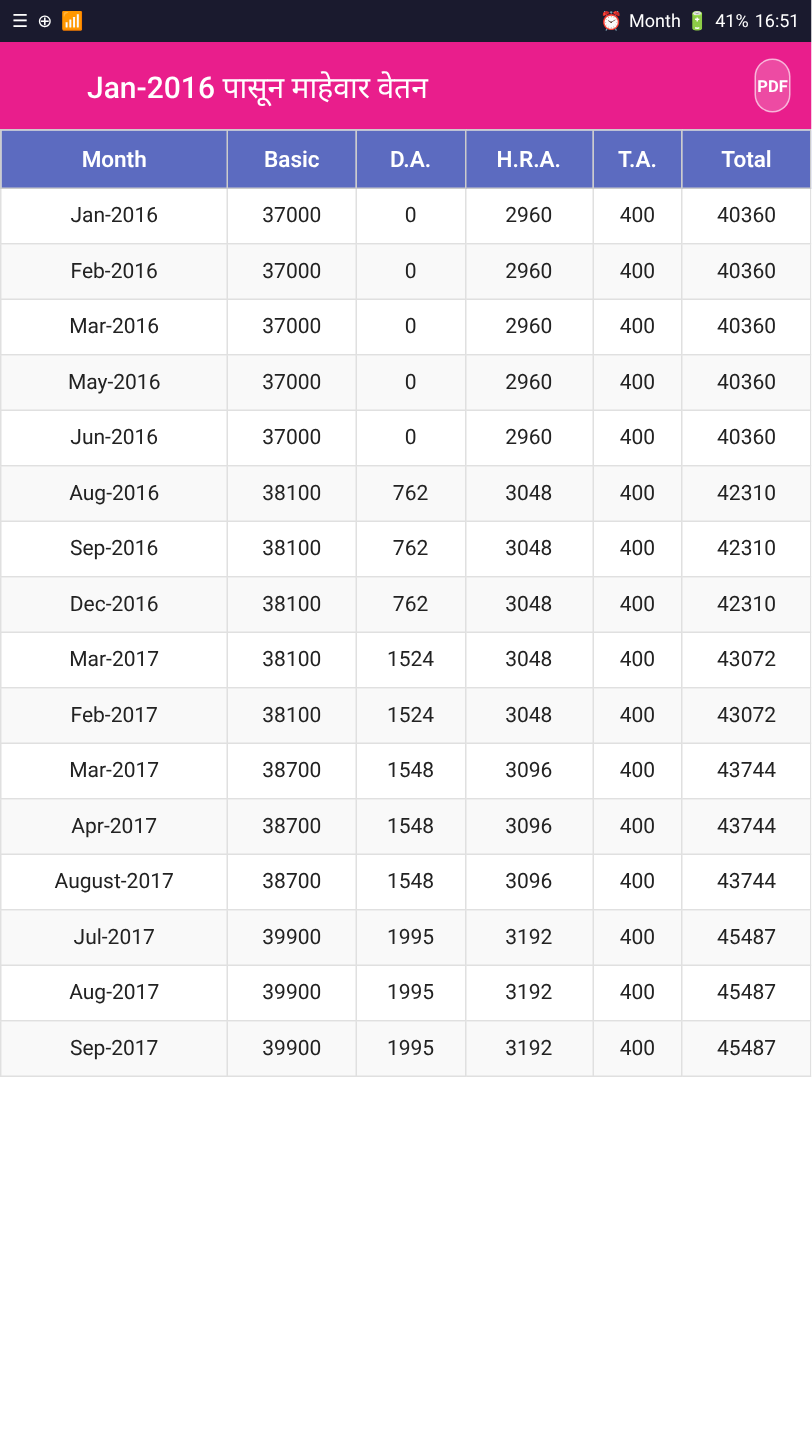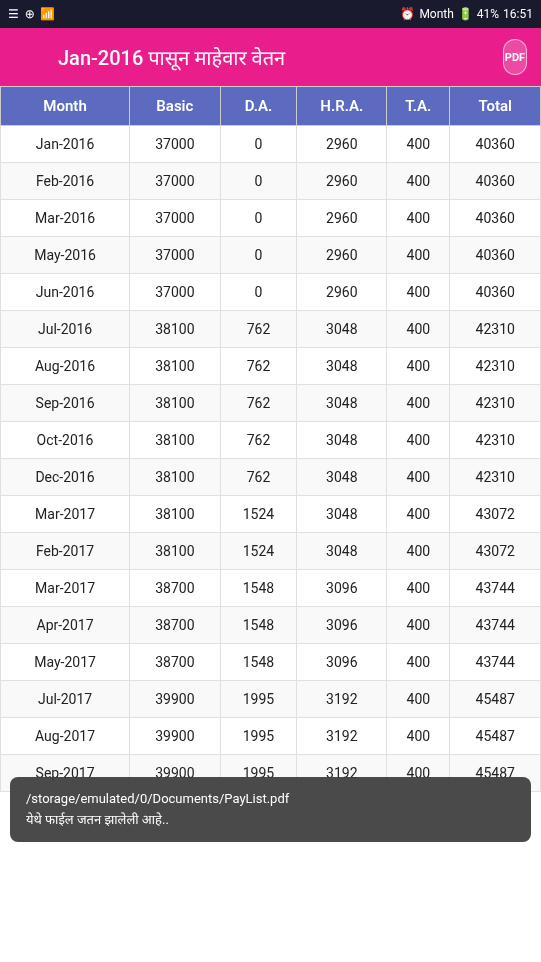--- a/index.html
+++ b/index.html
@@ -193,45 +193,29 @@
         </tr>
         <tr>
           <td>Jun-2016</td>
           <td>37000</td>
           <td>0</td>
           <td>2960</td>
           <td>400</td>
           <td>40360</td>
         </tr>
         <tr>
-          <td>Jul-2016</td>
+          <td>Aug-2016</td>
           <td>38100</td>
           <td>762</td>
           <td>3048</td>
           <td>400</td>
           <td>42310</td>
         </tr>
         <tr>
-          <td>Aug-2016</td>
-          <td>38100</td>
-          <td>762</td>
-          <td>3048</td>
-          <td>400</td>
-          <td>42310</td>
-        </tr>
-        <tr>
           <td>Sep-2016</td>
-          <td>38100</td>
-          <td>762</td>
-          <td>3048</td>
-          <td>400</td>
-          <td>42310</td>
-        </tr>
-        <tr>
-          <td>Oct-2016</td>
           <td>38100</td>
           <td>762</td>
           <td>3048</td>
           <td>400</td>
           <td>42310</td>
         </tr>
         <tr>
           <td>Dec-2016</td>
           <td>38100</td>
           <td>762</td>
@@ -265,21 +249,21 @@
         </tr>
         <tr>
           <td>Apr-2017</td>
           <td>38700</td>
           <td>1548</td>
           <td>3096</td>
           <td>400</td>
           <td>43744</td>
         </tr>
         <tr>
-          <td>May-2017</td>
+          <td>August-2017</td>
           <td>38700</td>
           <td>1548</td>
           <td>3096</td>
           <td>400</td>
           <td>43744</td>
         </tr>
         <tr>
           <td>Jul-2017</td>
           <td>39900</td>
           <td>1995</td>
@@ -299,17 +283,13 @@
           <td>Sep-2017</td>
           <td>39900</td>
           <td>1995</td>
           <td>3192</td>
           <td>400</td>
           <td>45487</td>
         </tr>
       </tbody>
   </table>
 
-  <div class="toast">
-    <div class="toast-path">/storage/emulated/0/Documents/PayList.pdf</div>
-    <div class="toast-msg">येथे फाईल जतन झालेली आहे..</div>
-  </div>
 </div>
 
 </body></html>

